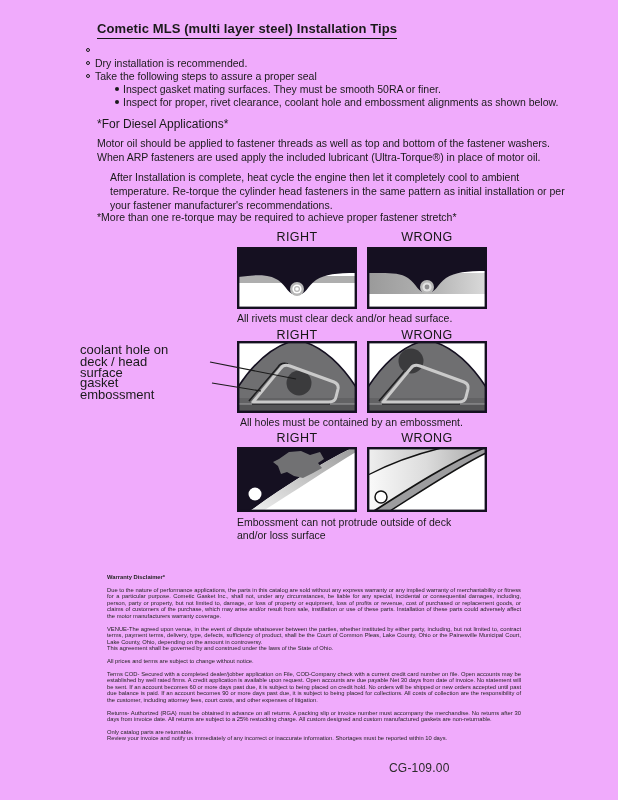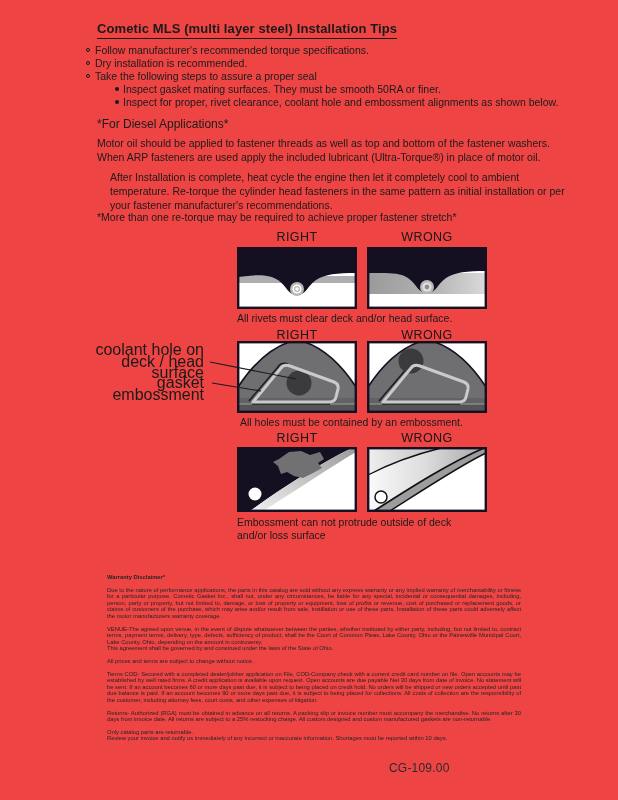--- a/index.html
+++ b/index.html
@@ -2,21 +2,21 @@
 <html style="--text: #1a1a1a; --diagram_ink: #151021; --diagram_gray: #6f6f71; --band_gray: #aeaeae; --hole_dark: #3b3b3d; --emboss_light: #cacaca;"><head>
 <meta charset="utf-8">
 <style>
   :root{
     --text:#1a1a1a; --diagram_ink:#151021; --diagram_gray:#6f6f71;
     --band_gray:#aeaeae; --hole_dark:#3b3b3d; --emboss_light:#cacaca;
   }
   *{margin:0;padding:0;box-sizing:border-box;}
   html,body{background:#fff;}
   .page{
-    position:relative; width:618px; height:800px; background:#ef4444;
+    position:relative; width:618px; height:800px; background:#f0abfc;
     font-family:"Liberation Sans", sans-serif; color:var(--text); overflow:hidden;
   }
   .abs{position:absolute;}
   .title{
     left:97px; top:21px; font-size:13px; font-weight:bold;
     border-bottom:1.6px solid #161616; padding-bottom:2px; letter-spacing:0.1px;
   }
   .bullets{left:86px; top:44px; font-size:10.5px;}
   .b-row{display:flex; align-items:flex-start; height:13px; line-height:13px;}
   .b-row.sub{padding-left:29px;}
@@ -32,21 +32,21 @@
   .para{font-size:10.5px; line-height:14px;}
   .p1{left:97px; top:136px; width:460px;}
   .p2{left:110px; top:170px; width:460px;}
   .p3{left:97px; top:210px; width:470px;}
   .rw-label{
     width:120px; text-align:center; font-size:12.5px; letter-spacing:0.4px; color:#161616;
   }
   .caption{font-size:10.5px; line-height:13px;}
   .dbox{width:120px; display:block;}
   .side-label{
-    width:112px; left:92px; text-align:right; font-size:16px; line-height:11.5px;
+    width:112px; left:80px; font-size:13px; line-height:11.5px;
   }
   .disclaimer{
     left:107px; top:574px; width:414px; font-size:5.8px; line-height:6.6px; color:#252525;
     text-align:justify;
   }
   .disclaimer .dh{font-weight:bold; margin-bottom:6px; text-align:left;}
   .disclaimer p{margin-bottom:6px;}
   .footer-code{left:389px; top:761px; font-size:12px; color:#2b2b2b; letter-spacing:0.2px;}
   
   .f-ink{fill:var(--diagram_ink);}
@@ -60,21 +60,20 @@
 </head>
 <body>
 
 <div class="page">
 
   <div class="abs title">Cometic MLS (multi layer steel) Installation Tips</div>
 
   <div class="abs bullets">
     <div class="b-row">
       <span class="marker-o"></span>
-      <span>Follow manufacturer's recommended torque specifications.</span>
     </div>
     <div class="b-row">
       <span class="marker-o"></span>
       <span>Dry installation is recommended.</span>
     </div>
     <div class="b-row">
       <span class="marker-o"></span>
       <span>Take the following steps to assure a proper seal</span>
     </div>
     <div class="b-row sub">

